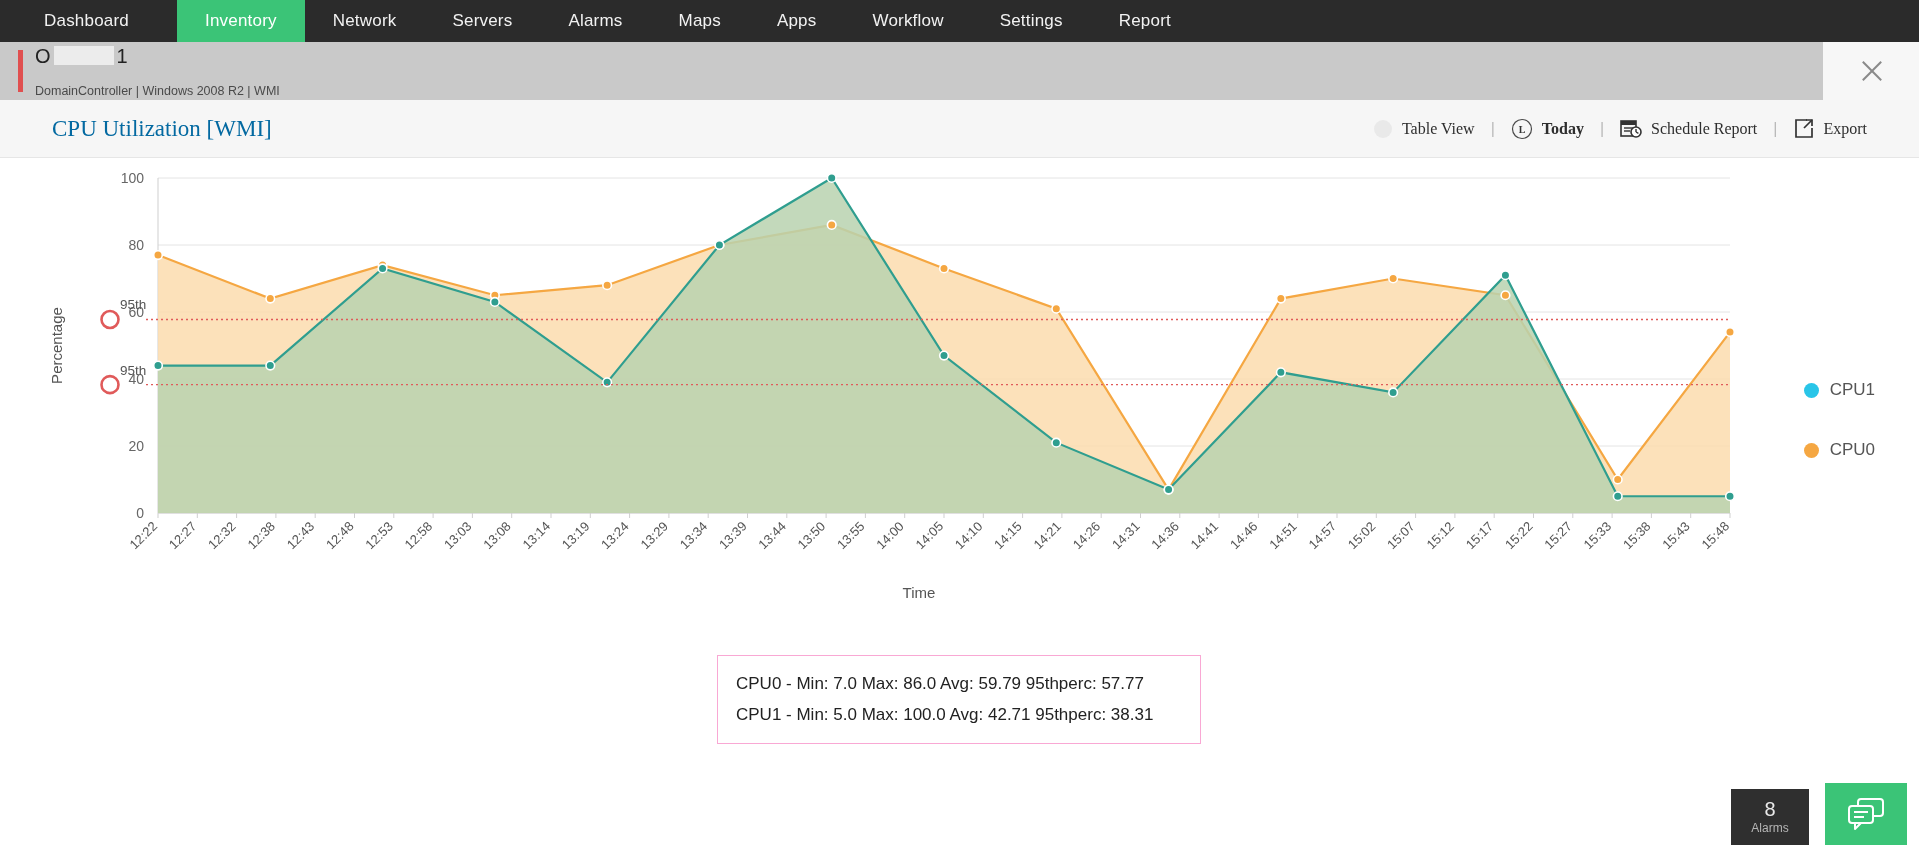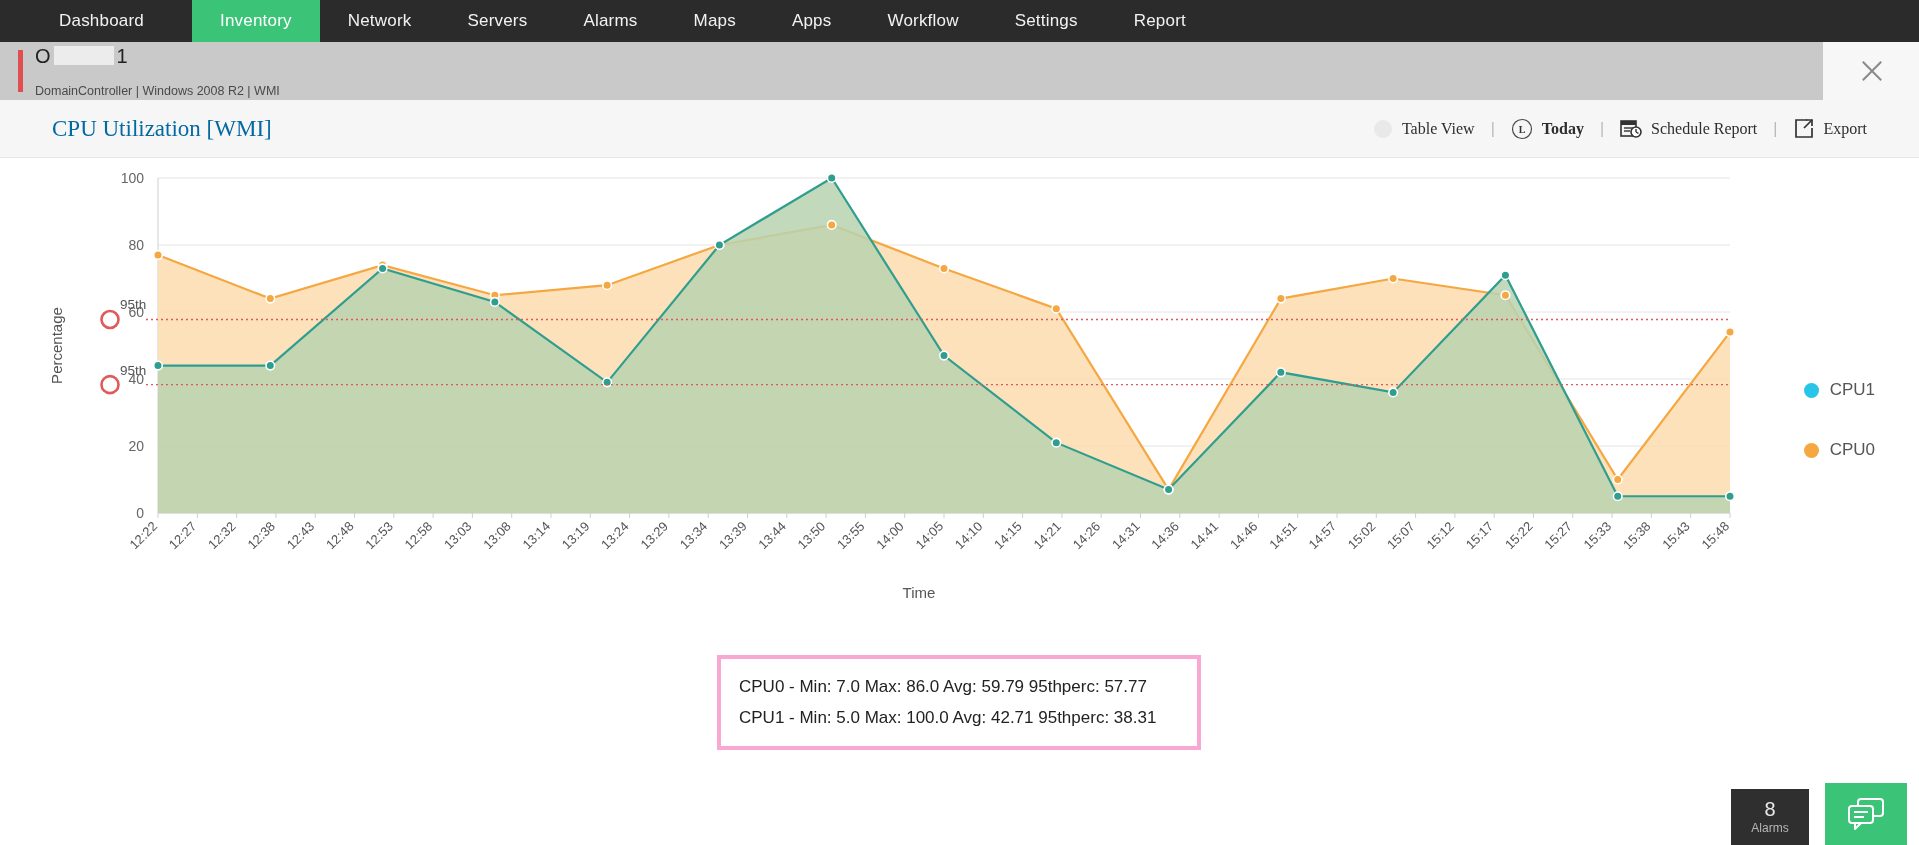--- a/index.html
+++ b/index.html
@@ -7,21 +7,21 @@
   html, body {
     width: 1919px; height: 845px;
     font-family: "Liberation Sans", sans-serif;
     background: #ffffff; overflow: hidden;
   }
 
   
   .topnav {
     height: 42px; background: #2b2b2b;
     display: flex; align-items: stretch;
-    padding-left: 31px;
+    padding-left: 16px;
   }
   .nav-item {
     display: flex; align-items: center; justify-content: center;
     padding: 0 28px;
     color: #f2f2f2; font-size: 17px; letter-spacing: .2px;
     cursor: pointer; white-space: nowrap;
   }
   .nav-item.active { background: #3bc477; color: #ffffff; margin-left: 20px; }
 
   
@@ -72,21 +72,21 @@
     position: absolute; right: 44px; top: 198px;
     display: flex; flex-direction: column; gap: 16px;
   }
   .legend-row { display: flex; align-items: center; gap: 11px; margin-top: 24px; }
   .legend-dot { width: 15px; height: 15px; border-radius: 50%; }
   .legend-label { font-size: 17px; color: #555; }
 
   
   .statsbox {
     position: absolute; left: 717px; top: 655px;
-    width: 484px; border: 4px solid #f9a8d4; background: #fff;
+    width: 484px; border: 1px solid #f9a8d4; background: #fff;
     padding: 12px 18px;
   }
   .stats-line { font-size: 17px; color: #222; line-height: 1.85; white-space: nowrap; }
 
   
   .alarm-widget {
     position: absolute; right: 110px; bottom: 0;
     width: 78px; height: 56px; background: #2f2f2f;
     display: flex; flex-direction: column; align-items: center; justify-content: center;
     cursor: pointer;

